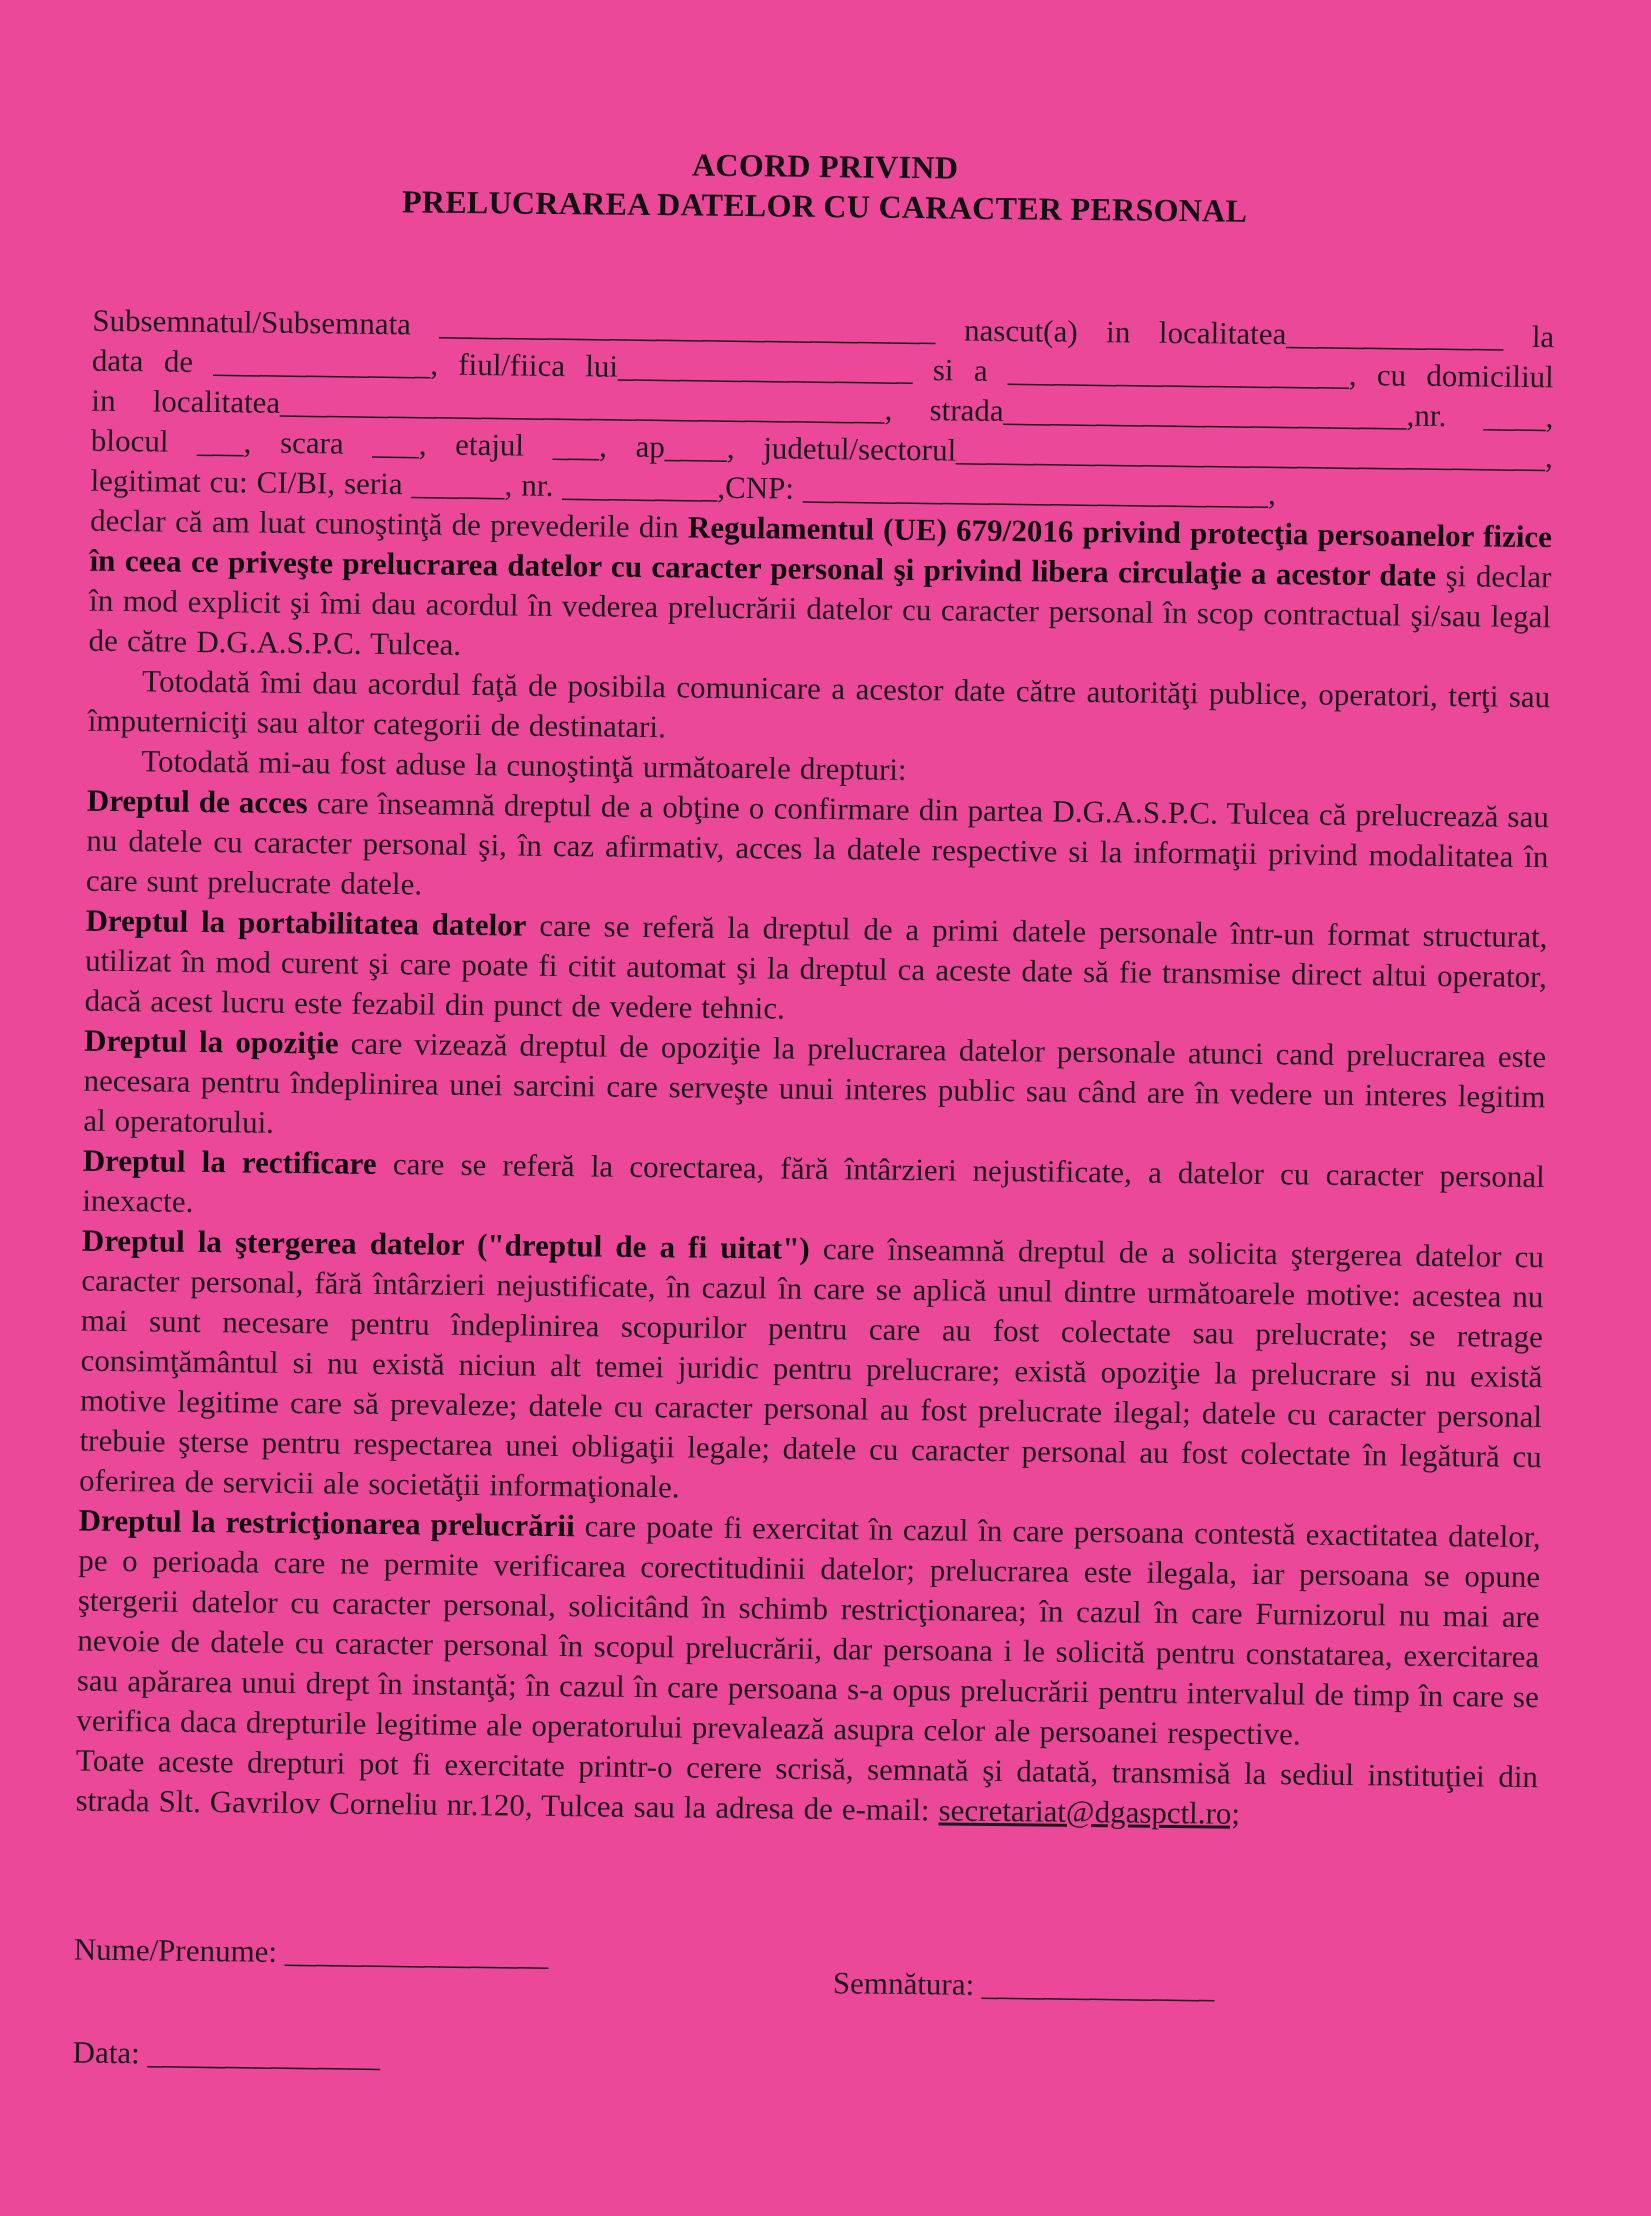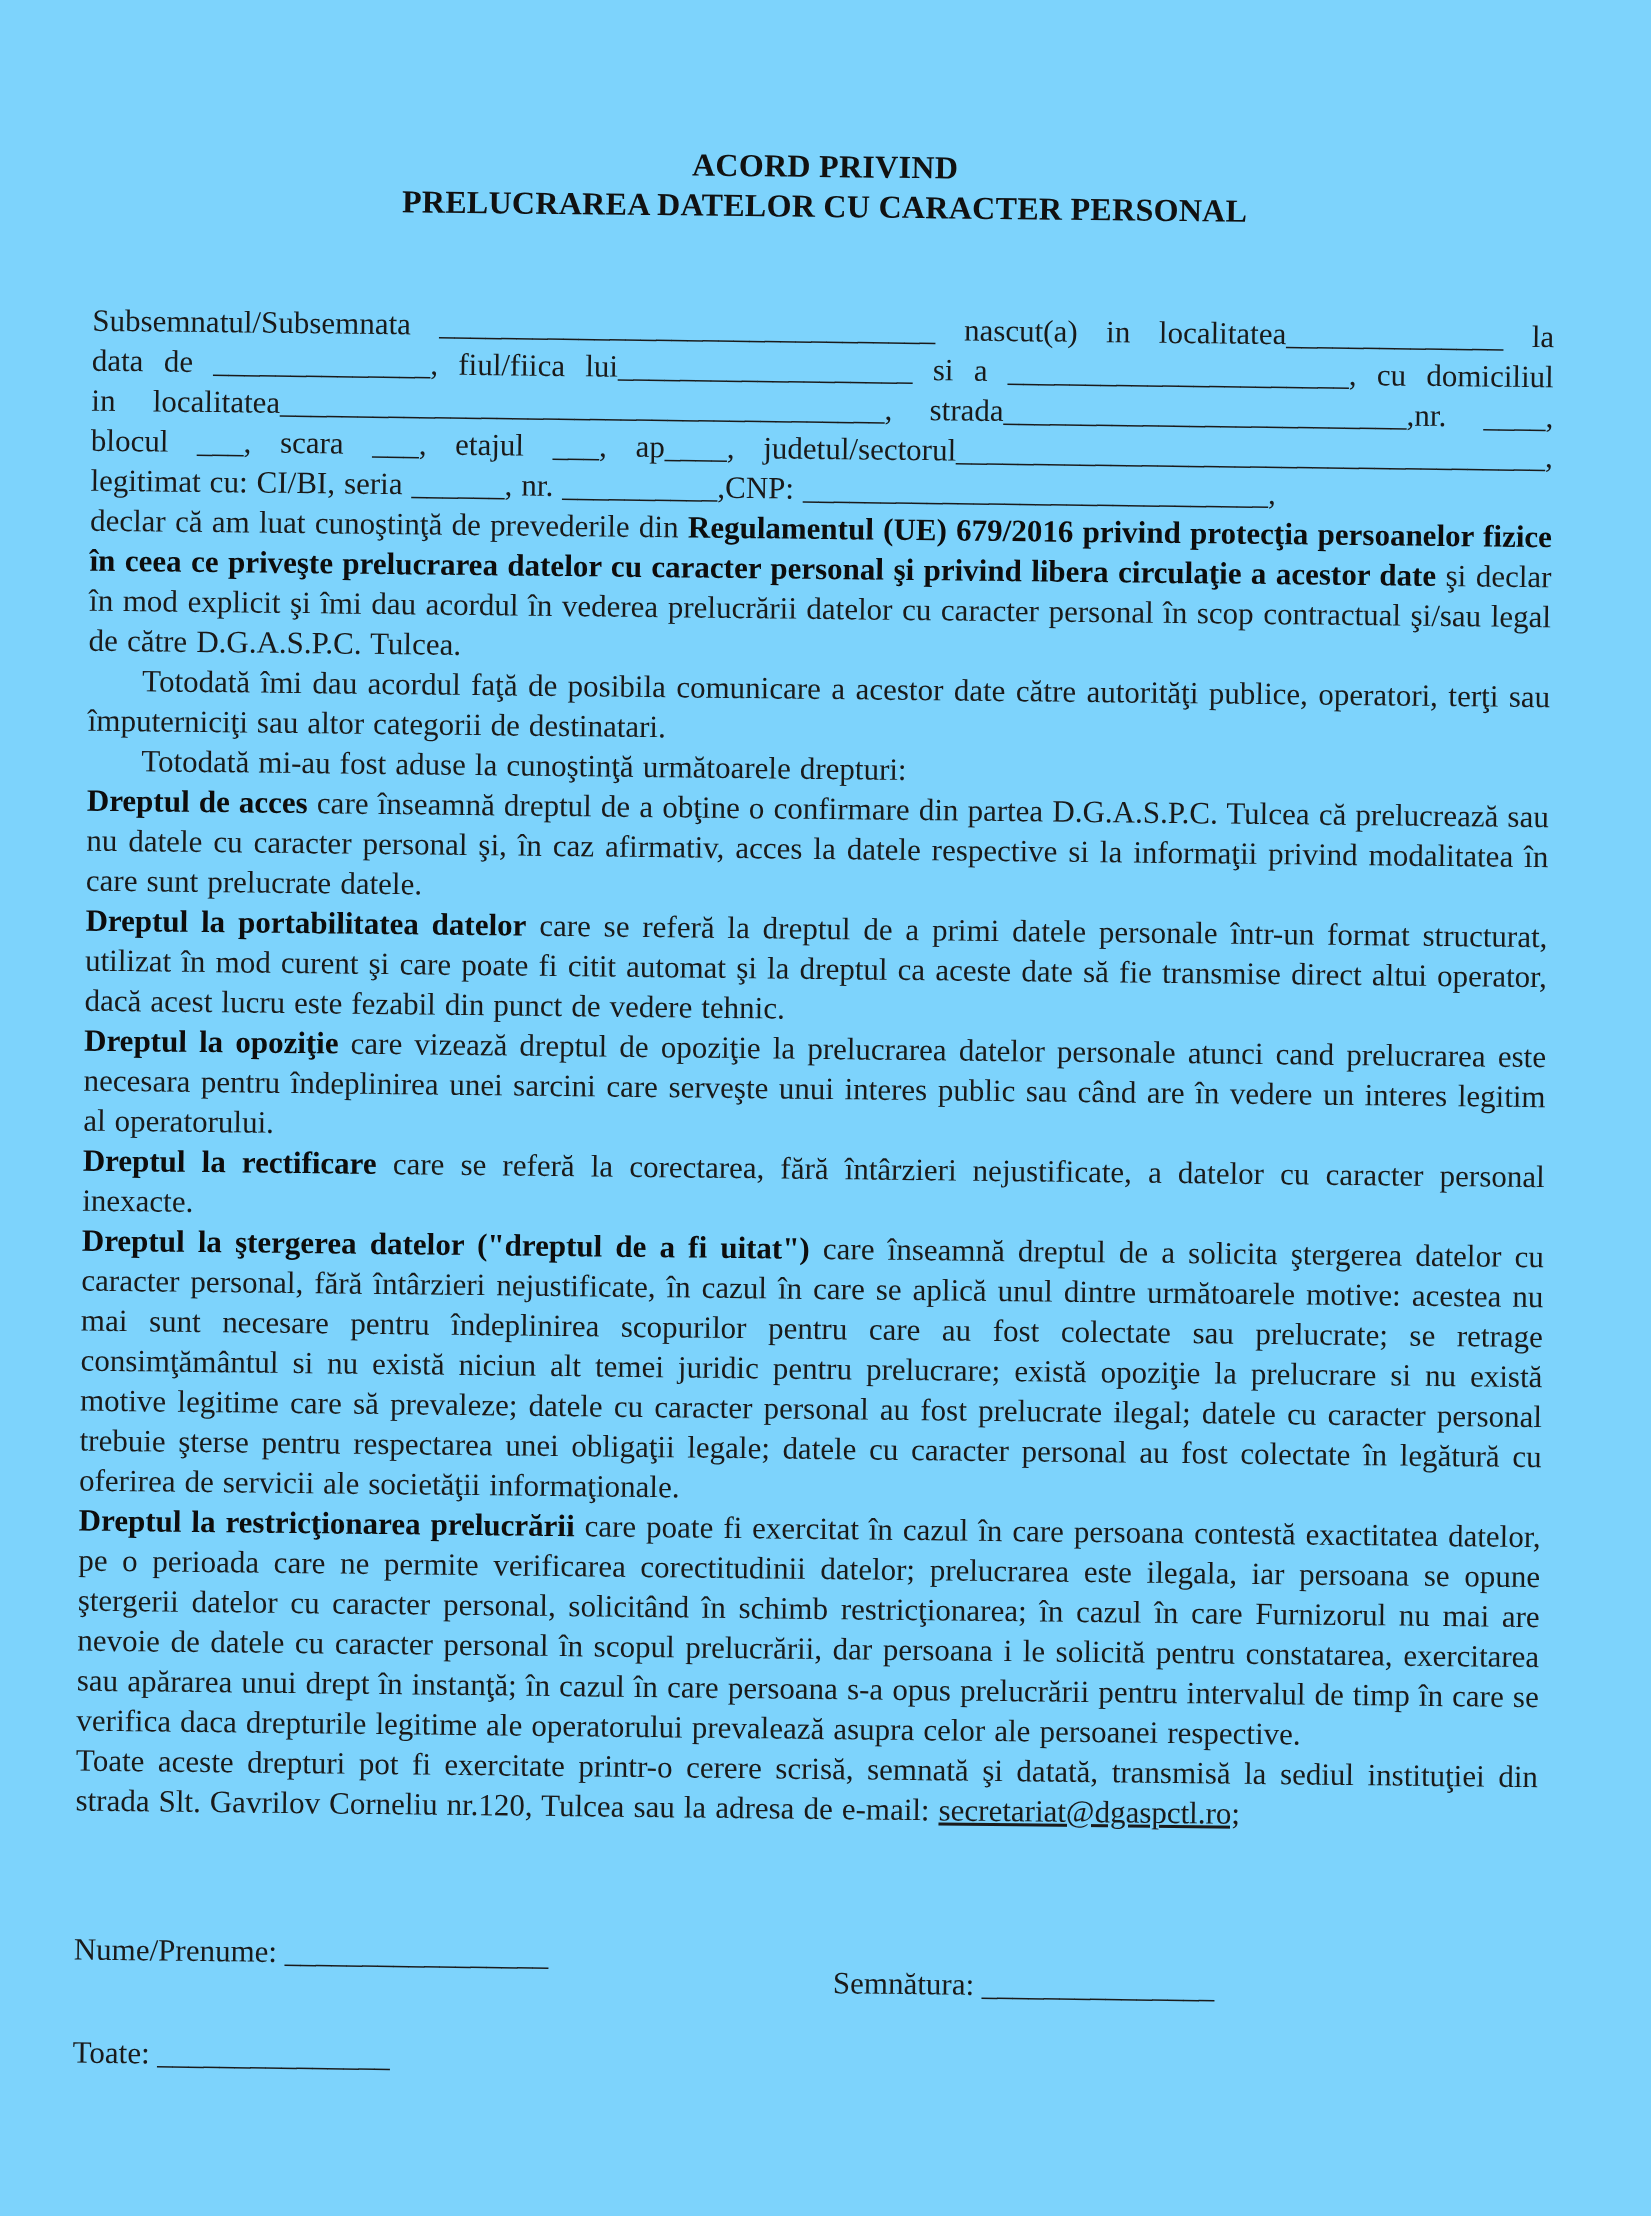--- a/index.html
+++ b/index.html
@@ -5,21 +5,21 @@
 <style>
   html, body {
     margin: 0;
     padding: 0;
     background: #ffffff;
   }
   .page {
     position: relative;
     width: 1652px;
     height: 2216px;
-    background: #7dd3fc;
+    background: #ec4899;
     overflow: hidden;
     font-family: "Liberation Serif", "DejaVu Serif", serif;
     color: #1a1a1a;
   }
   .content {
     position: absolute;
     left: 96px;
     top: 0;
     width: 1462px;
     transform: rotate(0.65deg);
@@ -121,20 +121,20 @@
         <div class="field-name">
           <span>Nume/Prenume:</span>
           <span>_________________</span>
         </div>
         <div class="field-signature">
           <span>Semnătura:</span>
           <span>_______________</span>
         </div>
       </div>
       <div class="footer-row2">
-        <span>Toate:</span>
+        <span>Data:</span>
         <span>_______________</span>
       </div>
     </div>
 
   </div>
 </div>
 
 
 </body></html>

